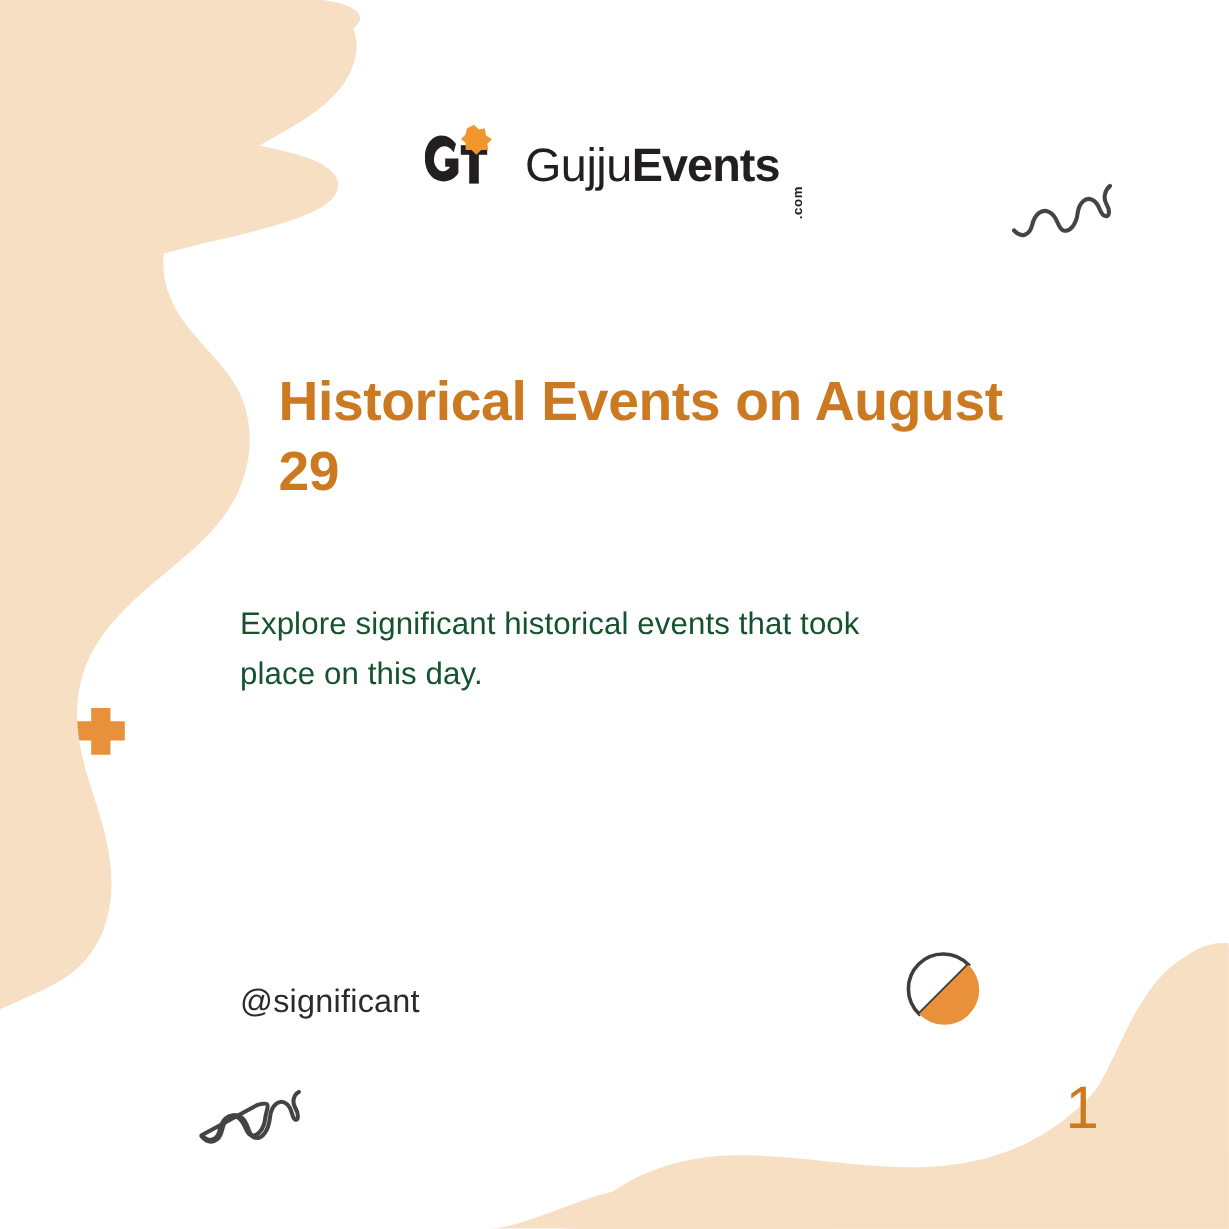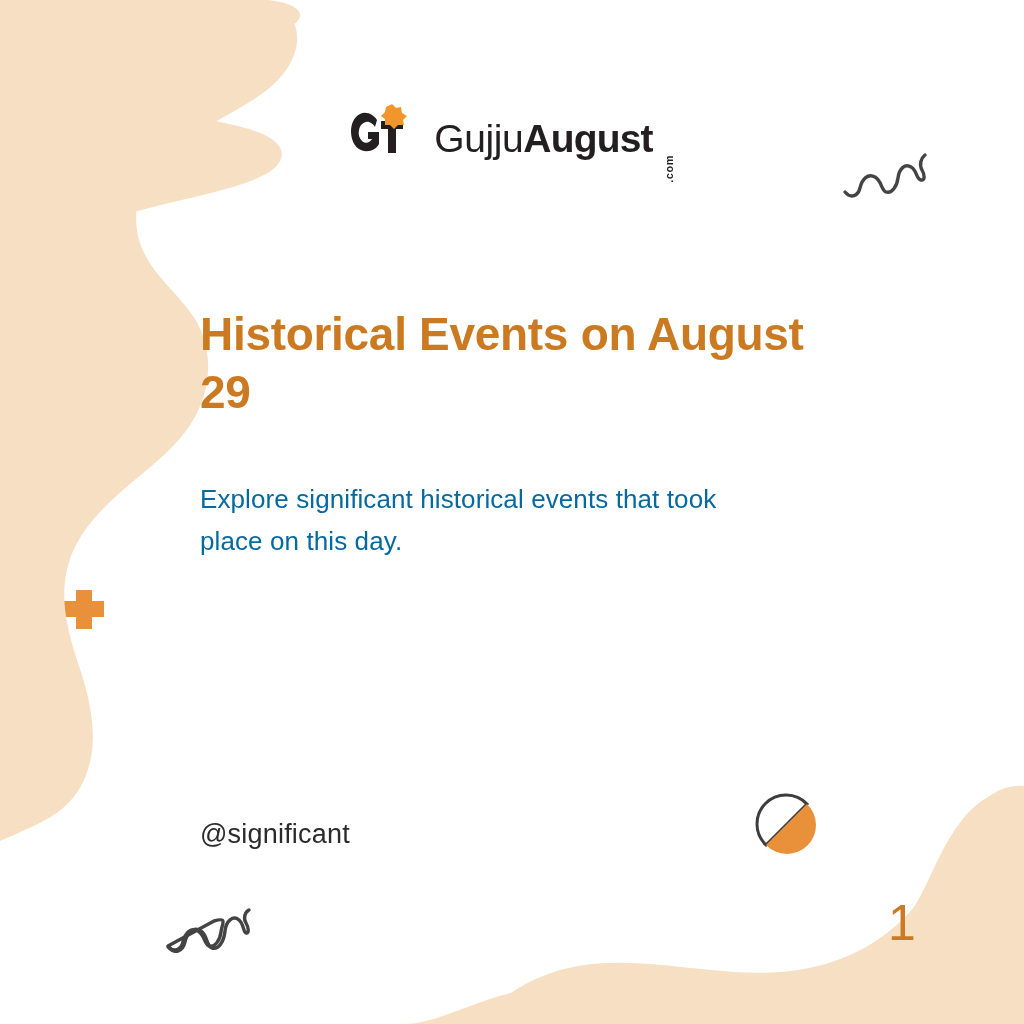--- a/index.html
+++ b/index.html
@@ -68,26 +68,27 @@
 
   
   .content { position:absolute; left:200px; top:306px; width:640px; }
   .headline {
     font-size:46px;
     font-weight:700;
     color:#cc7a22;
     line-height:1.26;
     letter-spacing:-0.3px;
     max-width:615px;
+    margin-left:32px;
   }
   .subhead {
-    margin-top:56px;
+    margin-top:76px;
     font-size:26px;
     font-weight:400;
-    color:#0369a1;
+    color:#14532d;
     line-height:1.62;
     max-width:585px;
     letter-spacing:0.1px;
   }
 
   
   .handle {
     position:absolute;
     left:200px;
     top:819px;
@@ -221,21 +222,21 @@
 
         <rect x="30" y="17" width="22" height="8" fill="#231f20"></rect>
         <rect x="37" y="17" width="8" height="32" fill="#231f20"></rect>
 
         <path fill="#f0962d" d="M41,0 L45,4 L50,3 L51,9 L56,12 L52,16 L53,21
                  L47,21 L43,25 L39,21 L34,21 L34,15 L30,12 L34,8 L35,3 Z"></path>
       </svg>
     </span>
     <span class="logo-word">
       <span class="logo-gujju">Gujju</span>
-        <span class="logo-ticks">August</span>
+        <span class="logo-ticks">Events</span>
       <span class="logo-com">.com</span>
     </span>
   </div>
 
   <div class="content">
     <h1 class="headline">Historical Events on August 29</h1>
     <p class="subhead">Explore significant historical events that took place on this day.</p>
   </div>
 
   <div class="handle">@significant</div>

